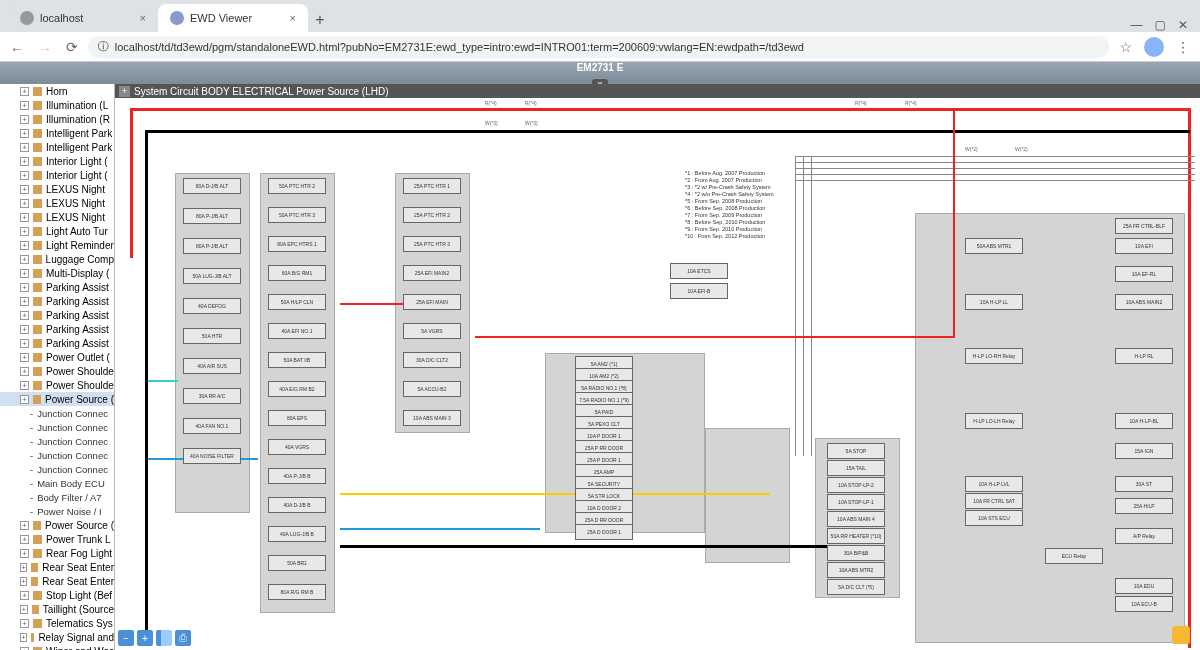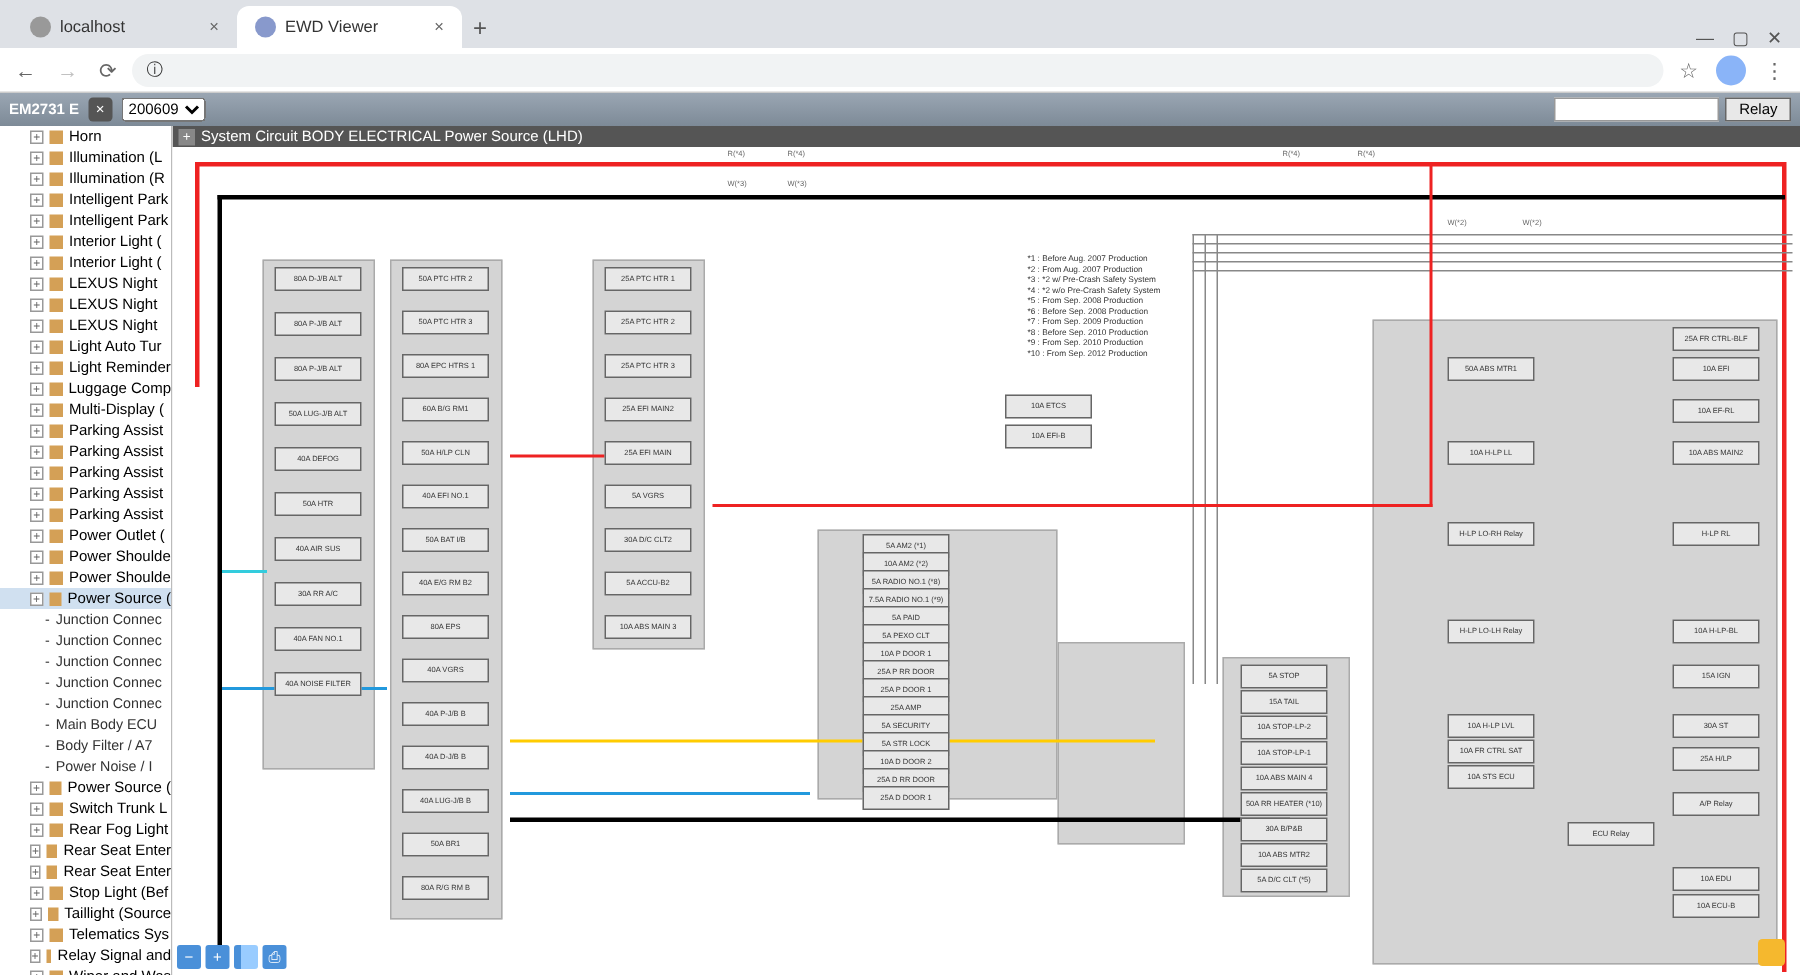--- a/index.html
+++ b/index.html
@@ -11,21 +11,21 @@
 .tab-favicon { width:14px; height:14px; border-radius:50%; background:#999; }
 .newtab { width:24px; height:24px; display:flex; align-items:center; justify-content:center; font-size:16px; color:#555; cursor:pointer; }
 .winctrl { margin-left:auto; display:flex; gap:12px; padding-right:12px; color:#555; font-size:12px; }
 .winctrl span { cursor:pointer; }
 .urlbar { height:30px; background:#fff; border-bottom:1px solid #ccc; display:flex; align-items:center; padding:0 10px; gap:10px; }
 .urlbar-nav { display:flex; gap:14px; font-size:14px; color:#666; }
 .urlbar-nav span { cursor:pointer; }
 .url-input { flex:1; height:22px; background:#f1f3f4; border-radius:12px; display:flex; align-items:center; padding:0 10px; font-size:11px; color:#333; gap:6px; }
 .url-right { display:flex; gap:12px; font-size:14px; color:#666; align-items:center; }
 .avatar { width:20px; height:20px; border-radius:50%; background:#8ab4f8; }
-.toolbar { height:22px; background:linear-gradient(#9aa6b3,#7d8a97); display:flex; align-items:center; padding:0 6px; gap:6px; font-size:10px; color:#fff; }
+.toolbar { height:22px; background:linear-gradient(#9aa6b3,#7d8a97); display:flex; align-items:center; padding:0 6px; gap:6px; font-size:10px; color:#fff;flex-direction:column; }
 .toolbar .pub { font-weight:bold; }
 .toolbar .btn-x { width:16px; height:16px; background:#555; border-radius:3px; display:flex; align-items:center; justify-content:center; cursor:pointer; }
 .toolbar select { font-size:10px; height:16px; }
 .toolbar .search-group { margin-left:auto; display:flex; gap:4px; }
 .toolbar input[type=text] { width:110px; height:16px; font-size:10px; border:1px solid #999; padding:0 4px; }
 .toolbar button { height:16px; font-size:10px; padding:0 8px; background:#e8e8e8; border:1px solid #666; cursor:pointer; }
 .main { flex:1; display:flex; overflow:hidden; }
 .tree { width:115px; background:#fff; border-right:1px solid #bbb; overflow:hidden; font-size:10px; }
 .tree-item { display:flex; align-items:center; height:14px; padding-left:20px; gap:4px; white-space:nowrap; color:#000; cursor:pointer; }
 .tree-item.selected { background:#d0e0f0; }
@@ -80,20 +80,21 @@
 </div>
 
 <div class="urlbar">
   <div class="urlbar-nav">
     <span>←</span>
     <span style="opacity:.4">→</span>
     <span>⟳</span>
   </div>
   <div class="url-input">
     <span>ⓘ</span>
+    <span>localhost/td/td3ewd/pgm/standaloneEWD.html?pubNo=EM2731E:ewd_type=intro:ewd=INTRO01:term=200609:vwlang=EN:ewdpath=/td3ewd</span>
   </div>
   <div class="url-right">
     <span>☆</span>
     <span class="avatar"></span>
     <span>⋮</span>
   </div>
 </div>
 
 <div class="toolbar">
   <span class="pub">EM2731 E</span>
@@ -247,21 +248,21 @@
         <span>Power Noise / I</span>
       </div>
       <div class="tree-item">
         <span class="box">+</span>
         <span class="folder"></span>
         <span>Power Source (</span>
       </div>
       <div class="tree-item">
         <span class="box">+</span>
         <span class="folder"></span>
-        <span>Switch Trunk L</span>
+        <span>Power Trunk L</span>
       </div>
       <div class="tree-item">
         <span class="box">+</span>
         <span class="folder"></span>
         <span>Rear Fog Light</span>
       </div>
       <div class="tree-item">
         <span class="box">+</span>
         <span class="folder"></span>
         <span>Rear Seat Enter</span>

